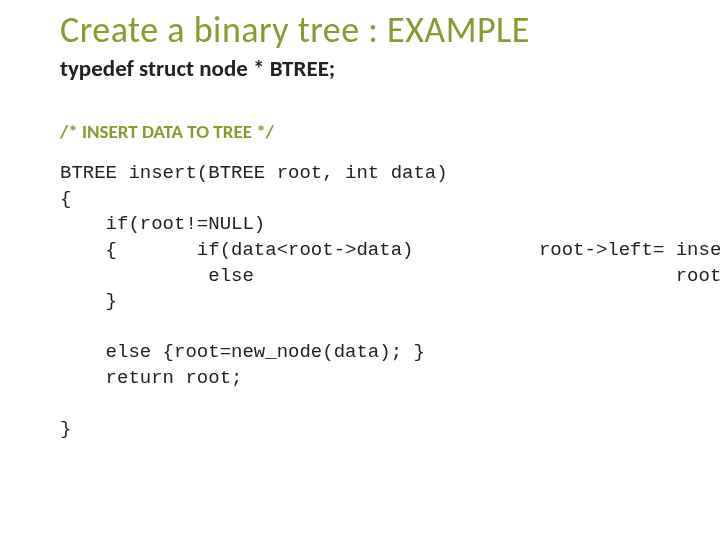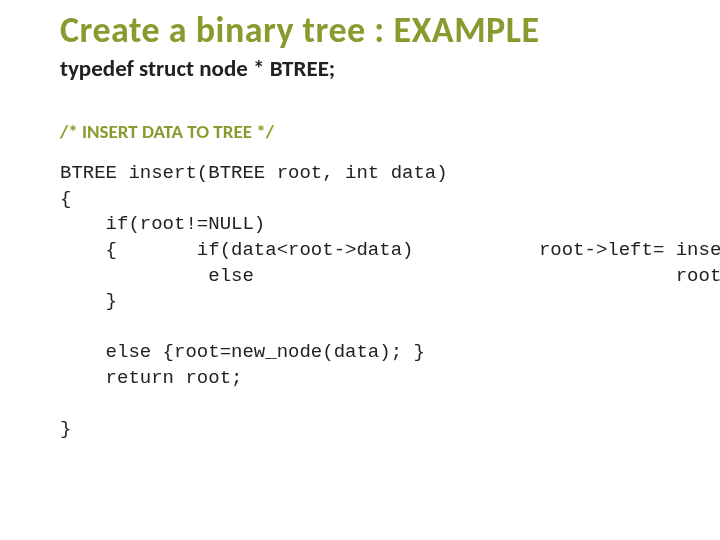--- a/index.html
+++ b/index.html
@@ -9,21 +9,21 @@
     height: 540px;
     background: #fff;
     font-family: "Segoe UI", "Calibri", Arial, sans-serif;
     color: #222;
     overflow: hidden;
     position: relative;
   }
   .title {
     color: #8b9a2f;
     font-size: 36px;
-    font-weight: 700;
+    font-weight: 400;
     margin: 8px 0 0 60px;
     letter-spacing: 0.5px;
   }
   .typedef {
     font-size: 23px;
     font-weight: 600;
     margin: 2px 0 0 60px;
     color: #222;
   }
   .comment {

